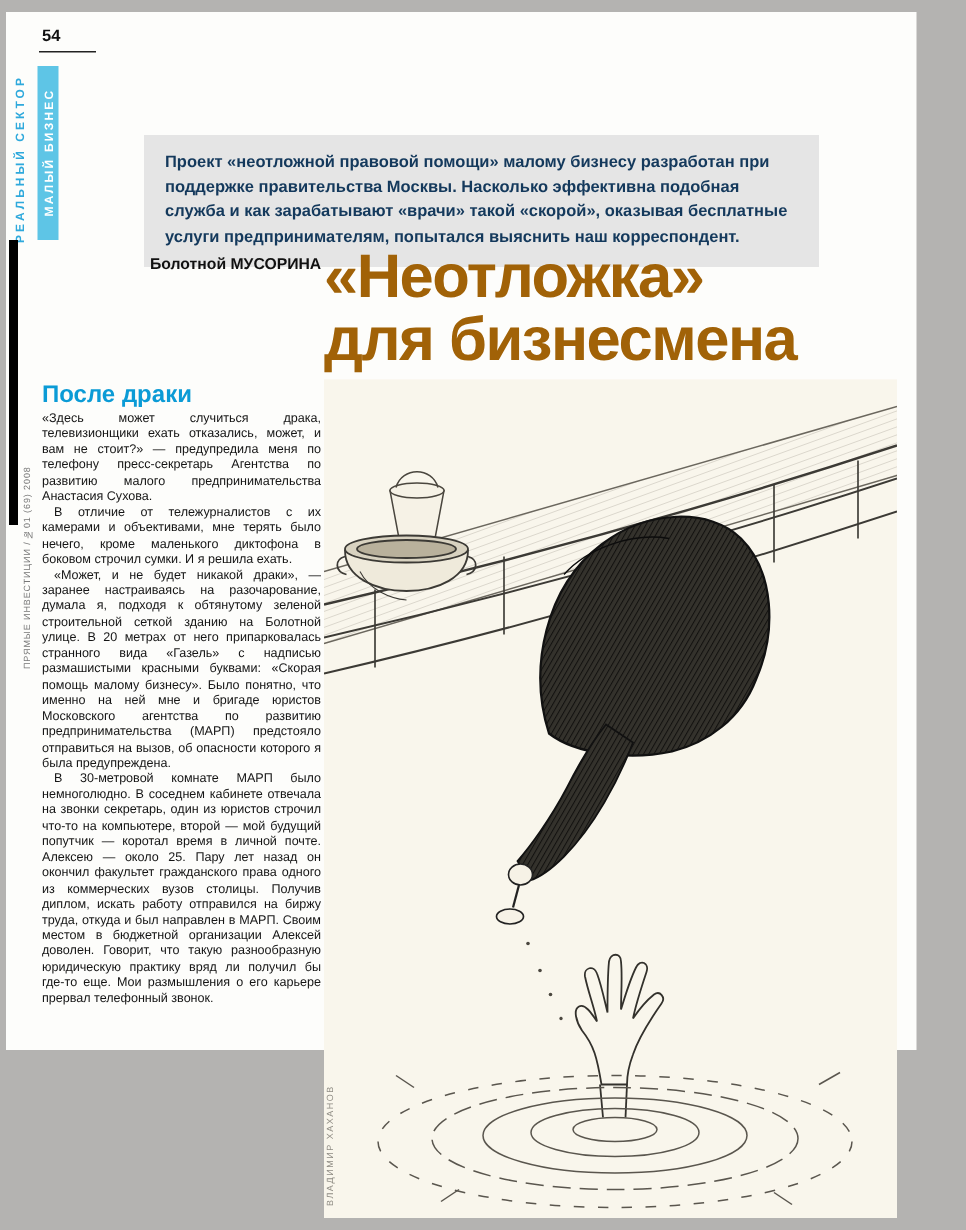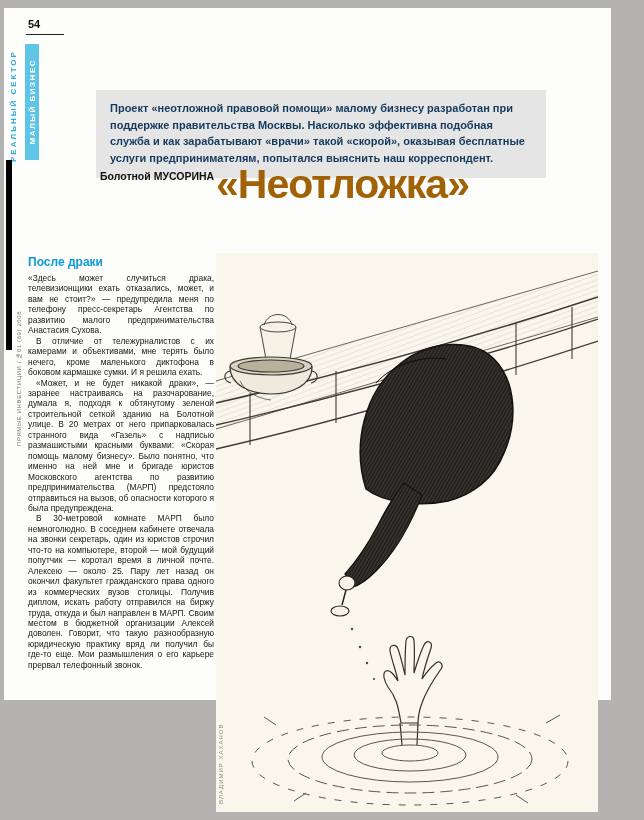--- a/index.html
+++ b/index.html
@@ -40,21 +40,21 @@
     color:#14395c; font-size:11px; line-height:16.5px; font-weight:bold;margin-top:36px;
   }
 
   .author { position:absolute; left:96px; top:162px; font-size:10.5px; font-weight:bold; color:#111; }
 
   .headline {
     position:absolute; left:212px; top:155px; width:392px;
     font-size:41px; line-height:42px; font-weight:bold; letter-spacing:-1px; color:#a16207;
   }
 
-  .subhead { position:absolute; left:24px; top:247px; font-size:12px; font-weight:bold; color:#0b9bd6; }
+  .subhead { position:absolute; left:24px; top:247px; font-size:16px; font-weight:bold; color:#0b9bd6; }
 
   .bodycol {
     position:absolute; left:24px; top:265px; width:186px; height:536px; overflow:hidden;
     font-size:8.4px; line-height:10.45px; text-align:justify; color:#151515;
   }
   .bodycol p { margin:0; text-indent:8px; }
   .bodycol p:first-child { text-indent:0; }
 
   .illo {
     position:absolute; left:212px; top:245px; width:382px; height:559px;
@@ -81,27 +81,28 @@
 
   <div class="black-bar"></div>
   <div class="edition-vert vtext">ПРЯМЫЕ ИНВЕСТИЦИИ / №01 (69) 2008</div>
 
   <div class="lead-box">Проект «неотложной правовой помощи» малому бизнесу разработан при поддержке правительства Москвы. Насколько эффективна подобная служба и как зарабатывают «врачи» такой «скорой», оказывая бесплатные услуги предпринимателям, попытался выяснить наш корреспондент.</div>
 
   <div class="author">Болотной МУСОРИНА</div>
 
   <div class="headline">
     <div>«Неотложка»</div>
+    <div>для бизнесмена</div>
   </div>
 
   <div class="subhead">После драки</div>
 
   <div class="bodycol">
     <p>«Здесь может случиться драка, телевизионщики ехать отказались, может, и вам не стоит?» — предупредила меня по телефону пресс-секретарь Агентства по развитию малого предпринимательства Анастасия Сухова.</p>
-    <p>В отличие от тележурналистов с их камерами и объективами, мне терять было нечего, кроме маленького диктофона в боковом кармашке сумки. И я решила ехать.</p>
+    <p>В отличие от тележурналистов с их камерами и объективами, мне терять было нечего, кроме маленького диктофона в боковом строчил сумки. И я решила ехать.</p>
     <p>«Может, и не будет никакой драки», — заранее настраиваясь на разочарование, думала я, подходя к обтянутому зеленой строительной сеткой зданию на Болотной улице. В 20 метрах от него припарковалась странного вида «Газель» с надписью размашистыми красными буквами: «Скорая помощь малому бизнесу». Было понятно, что именно на ней мне и бригаде юристов Московского агентства по развитию предпринимательства (МАРП) предстояло отправиться на вызов, об опасности которого я была предупреждена.</p>
     <p>В 30-метровой комнате МАРП было немноголюдно. В соседнем кабинете отвечала на звонки секретарь, один из юристов строчил что-то на компьютере, второй — мой будущий попутчик — коротал время в личной почте. Алексею — около 25. Пару лет назад он окончил факультет гражданского права одного из коммерческих вузов столицы. Получив диплом, искать работу отправился на биржу труда, откуда и был направлен в МАРП. Своим местом в бюджетной организации Алексей доволен. Говорит, что такую разнообразную юридическую практику вряд ли получил бы где-то еще. Мои размышления о его карьере прервал телефонный звонок.</p>
   </div>
 
   <div class="illo">
     <svg viewBox="0 0 382 559" width="382" height="559">
       <defs>
         <pattern id="h1" patternUnits="userSpaceOnUse" width="5" height="5" patternTransform="rotate(70)">
           <line x1="0" y1="0" x2="0" y2="5" stroke="#9a9488" stroke-width="0.8"></line>
         </pattern>

